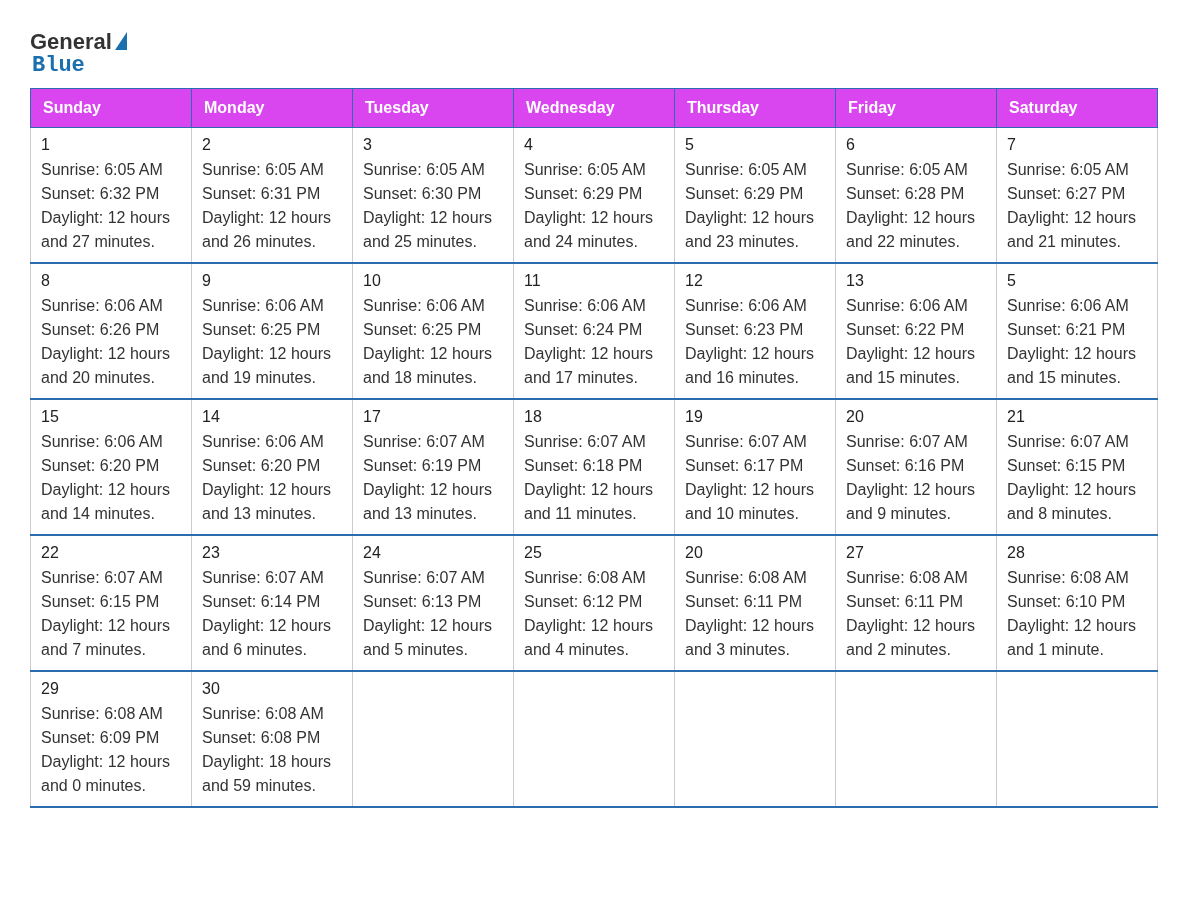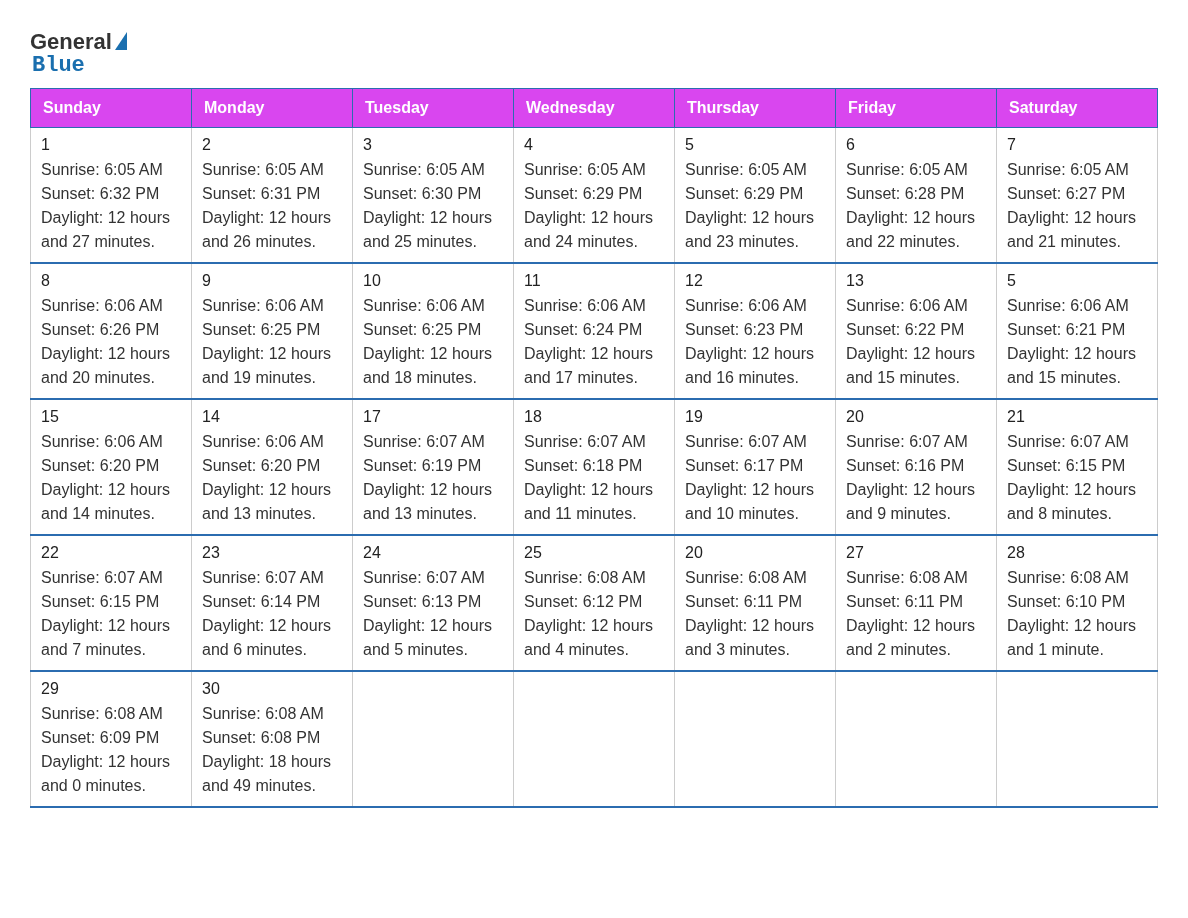--- a/index.html
+++ b/index.html
@@ -387,21 +387,21 @@
             <span>Daylight: 12 hours</span><br>
             <span>and 0 minutes.</span>
           </div>
         </td>
         <td>
           <span class="day-number">30</span>
           <div class="day-info">
             <span>Sunrise: 6:08 AM</span><br>
             <span>Sunset: 6:08 PM</span><br>
             <span>Daylight: 18 hours</span><br>
-            <span>and 49 minutes.</span>
+            <span>and 59 minutes.</span>
           </div>
         </td>
         <td class="empty-cell"></td>
         <td class="empty-cell"></td>
         <td class="empty-cell"></td>
         <td class="empty-cell"></td>
         <td class="empty-cell"></td>
       </tr>
     </tbody>
 </table>

